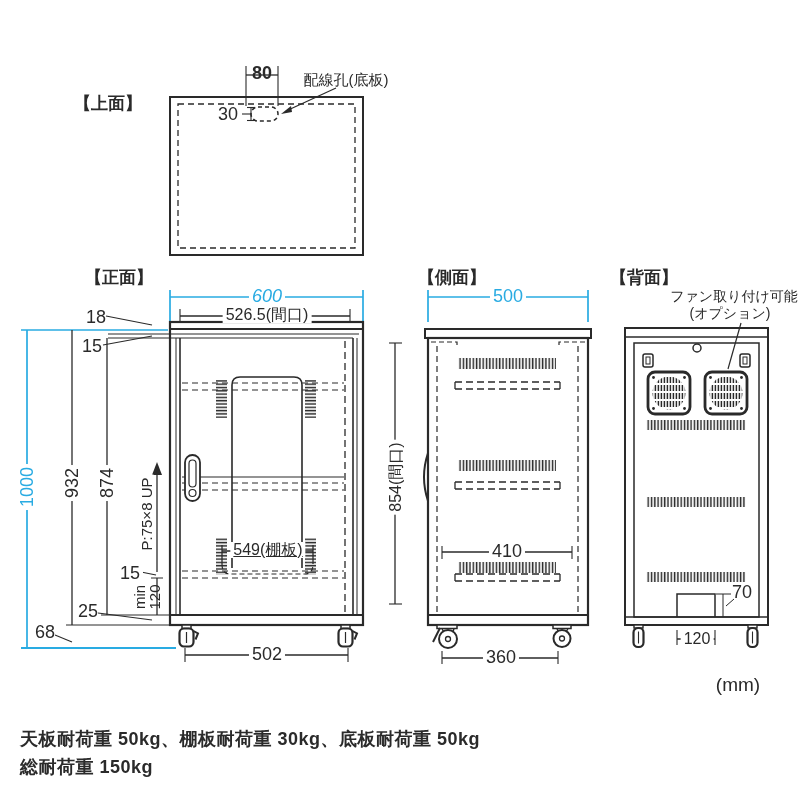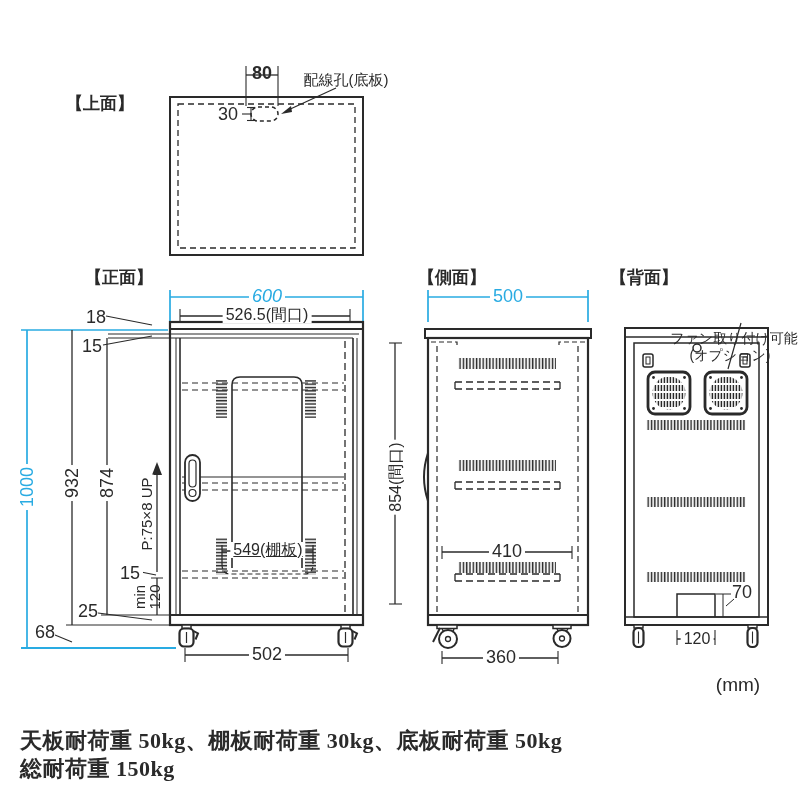--- a/index.html
+++ b/index.html
@@ -7,24 +7,24 @@
           font-family:"Liberation Sans","DejaVu Sans",sans-serif;color:#2a2a2a;}
   .canvas svg{position:absolute;left:0;top:0;}
   .lbl{position:absolute;transform:translate(-50%,-50%);white-space:nowrap;
        font-size:18px;line-height:1;z-index:5;}
   .lbl.bg{background:#fff;padding:0 3px;}
   .lbl.rot{transform:translate(-50%,-50%) rotate(-90deg);}
   .lbl.blue{color:#29abe2;}
   .lbl.t{font-weight:bold;font-size:17px;}
   .lbl.s16{font-size:16px;}
   .lbl.s15{font-size:15px;}
-  .lbl.s14{font-size:14px;margin-top:42px;}
+  .lbl.s14{font-size:14px;}
   .lbl.s19{font-size:19px;}
-  .note{position:absolute;font-size:22px;font-weight:bold;line-height:1;
-        letter-spacing:0.5px;white-space:nowrap;z-index:5;font-family:Liberation Serif, serif;}
+  .note{position:absolute;font-size:18px;font-weight:bold;line-height:1;
+        letter-spacing:0.5px;white-space:nowrap;z-index:5;}
 </style>
 </head>
 <body>
 
 <div class="canvas">
 
 <svg width="800" height="800" viewBox="0 0 800 800">
   <defs>
     <pattern id="pv" width="3.3" height="11" patternUnits="userSpaceOnUse">
       <line x1="1.4" y1="0" x2="1.4" y2="11" stroke="#2a2a2a" stroke-width="1.5"></line>
@@ -242,21 +242,21 @@
     <line x1="723" y1="594" x2="723" y2="617" stroke-width="1"></line>
     <path d="M734,599 L726,606" stroke-width="1"></path>
     <line x1="677" y1="639" x2="715" y2="639" stroke-width="1.3"></line>
     <line x1="677" y1="630" x2="677" y2="645" stroke-width="1.1"></line>
     <line x1="715" y1="630" x2="715" y2="645" stroke-width="1.1"></line>
     <use href="#casterB" transform="translate(632,625)"></use>
     <use href="#casterB" transform="translate(746,625)"></use>
   </g>
 </svg>
 
-  <div class="lbl t" style="left:100px;top:103px;text-align:center;">【上面】</div>
+  <div class="lbl t" style="left:108px;top:103px;text-align:center;">【上面】</div>
   <div class="lbl" style="left:262px;top:73px;font-weight:bold;">80</div>
   <div class="lbl" style="left:228px;top:114px;">30</div>
   <div class="lbl s15" style="left:346px;top:79px;">配線孔(底板)</div>
 
   <div class="lbl t" style="left:119px;top:277px;">【正面】</div>
   <div class="lbl blue bg" style="left:267px;top:296px;font-style:italic;">600</div>
   <div class="lbl s16 bg" style="left:267px;top:315px;">526.5(間口)</div>
   <div class="lbl" style="left:96px;top:317px;">18</div>
   <div class="lbl" style="left:92px;top:346px;">15</div>
   <div class="lbl rot blue bg" style="left:27px;top:487px;">1000</div>

